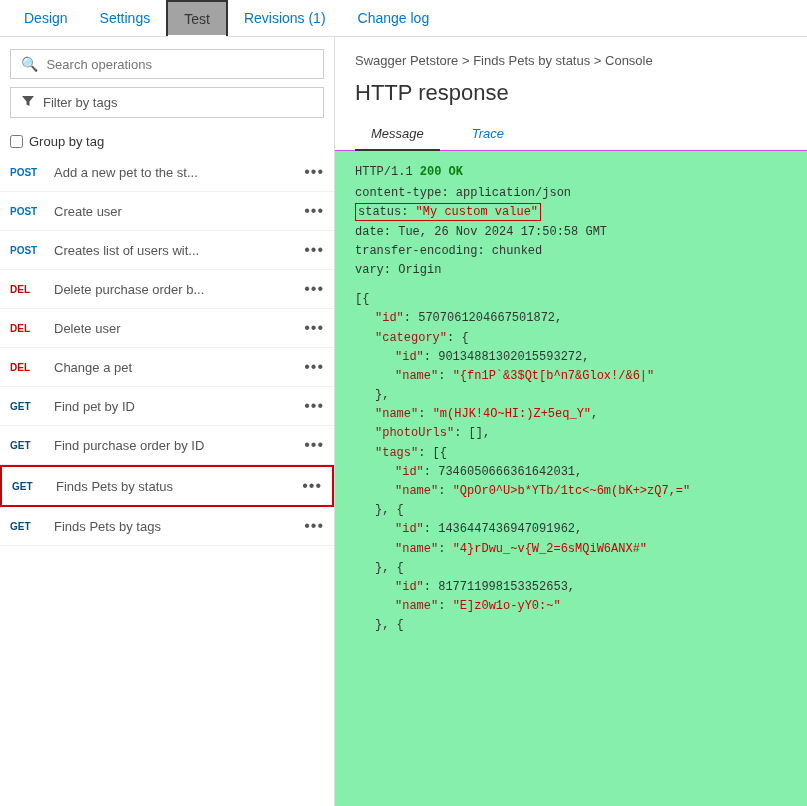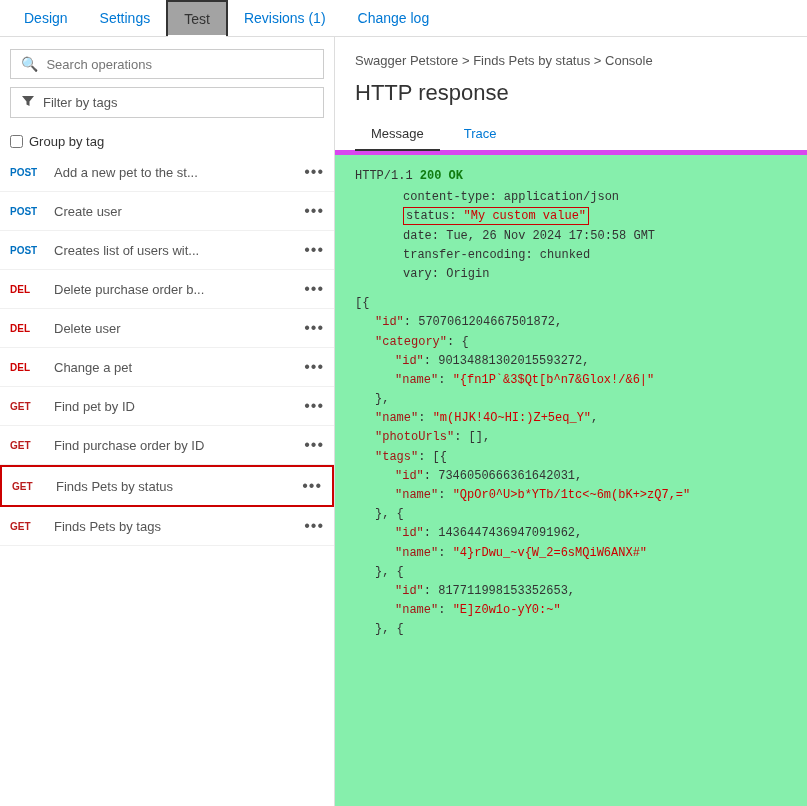--- a/index.html
+++ b/index.html
@@ -116,21 +116,21 @@
     }
 
     .method-badge {
       font-weight: 700;
       font-size: 10px;
       width: 36px;
       flex-shrink: 0;
     }
     .method-post { color: #0070c0; }
     .method-del { color: #cc0000; }
-    .method-get { color: #b91c1c; }
+    .method-get { color: #0c4a6e; }
 
     .op-name {
       flex: 1;
       color: #555;
       font-size: 13px;
       overflow: hidden;
       text-overflow: ellipsis;
       white-space: nowrap;
     }
 
@@ -160,22 +160,23 @@
       font-size: 22px;
       font-weight: 300;
       padding: 4px 20px 12px 20px;
       color: #333;
     }
 
     
     .sub-tabs {
       display: flex;
       padding: 0 20px;
-      border-bottom: 5px solid #d946ef;
-      gap: 8px;
+      border-bottom: 1px solid #d946ef;
+      gap: 16px;
+      font-style: italic;
     }
     .sub-tab {
       padding: 8px 16px;
       cursor: pointer;
       font-size: 13px;
       color: #555;
       border-bottom: 2px solid transparent;
       margin-bottom: -1px;
     }
     .sub-tab.active {
@@ -194,21 +195,21 @@
       padding: 12px 20px;
       font-family: 'Courier New', monospace;
       font-size: 12px;
       background: #86efac;
       color: #333;
       line-height: 1.6;
     }
 
     .http-line { margin-bottom: 2px; }
     .status-ok { color: #107c10; font-weight: bold; }
-    .header-line { color: #333; margin-left: 48px; }
+    .header-line { color: #333; }
     .custom-value { color: #c00; }
 
     .json-block { margin-top: 10px; }
     .json-key { color: #a31515; }
     .json-str { color: #c00; }
     .indent1 { margin-left: 20px; }
     .indent2 { margin-left: 40px; }
 
     
     .ops-list::-webkit-scrollbar,

